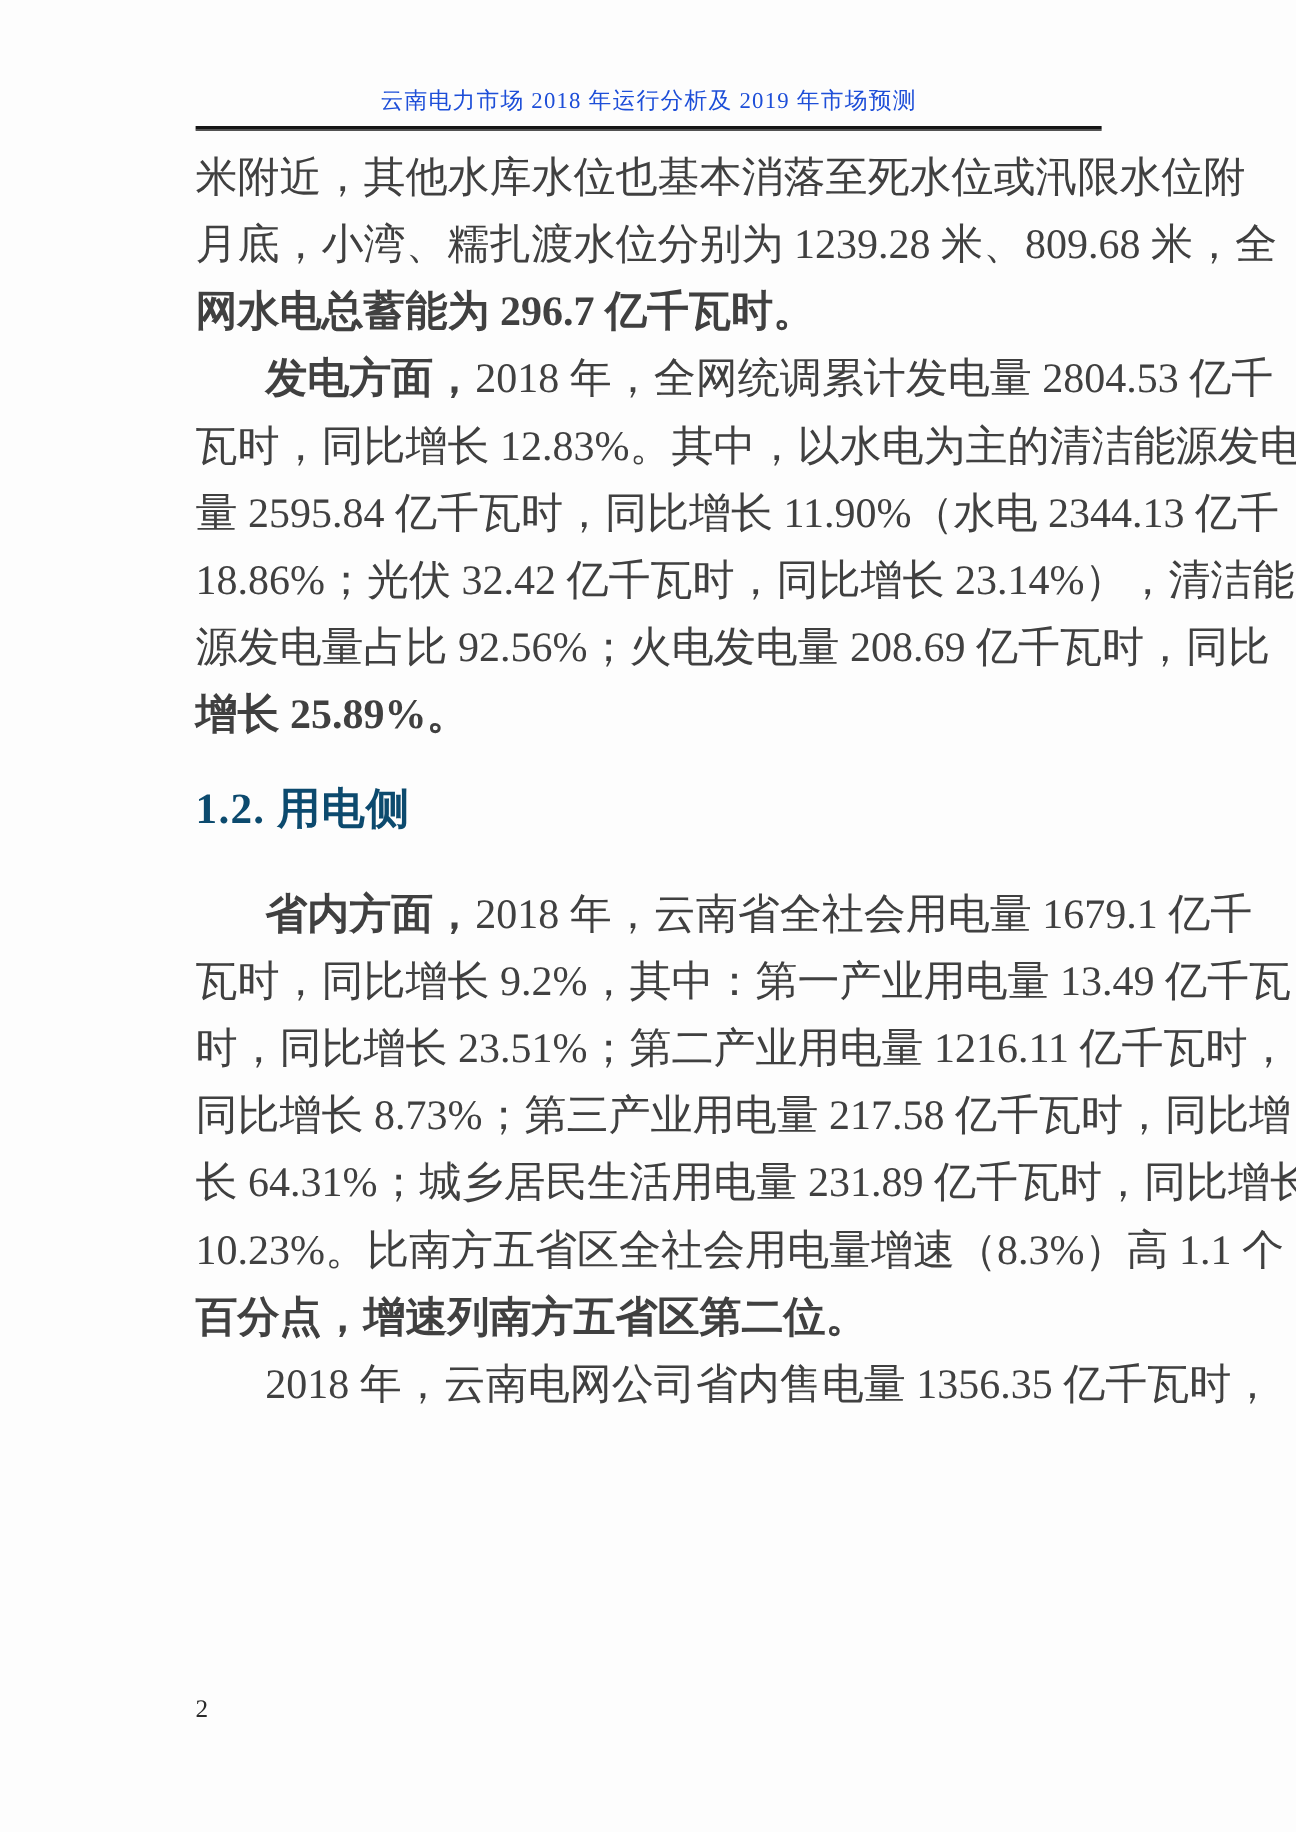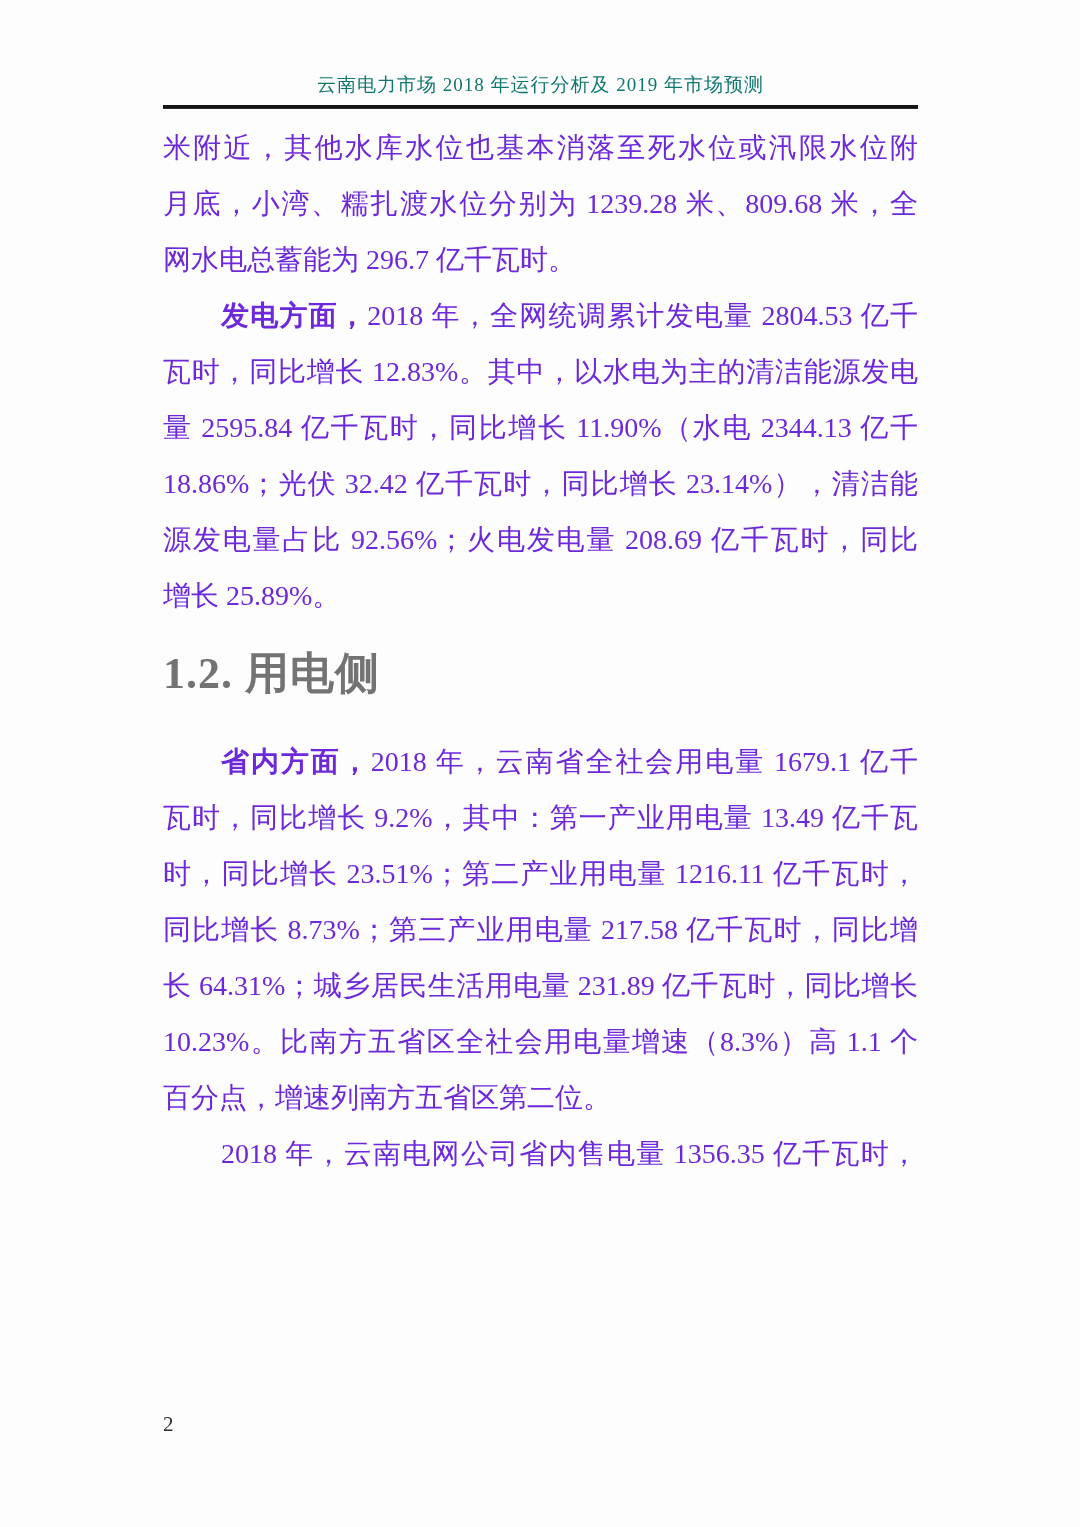--- a/index.html
+++ b/index.html
@@ -22,58 +22,59 @@
     position: absolute;
     top: 72px;
     left: 163px;
     width: 755px;
   }
   .header-title {
     text-align: center;
     font-size: 19px;
     line-height: 26px;
     letter-spacing: 1px;
-    color: #0f766e;
+    color: #1d4ed8;
   }
   .header-rule {
     margin-top: 7px;
     height: 2px;
     border-top: 3px solid #151515;
     border-bottom: 1px solid #2a2a2a;
   }
   
   .doc-body {
     position: absolute;
     top: 120px;
     left: 163px;
     width: 755px;
   }
   .line {
-    font-size: 28px;
+    font-size: 35px;
     line-height: 56px;
     height: 56px;
     white-space: nowrap;
     text-align: justify;
     text-align-last: justify;
     -moz-text-align-last: justify;
-    color: #6d28d9;
+    color: #404040;
   }
   .line.last {
     text-align-last: auto;
+    font-weight: bold;
     -moz-text-align-last: auto;
   }
   .line.indent { text-indent: 58px; }
   .lead-bold { font-weight: bold; }
   .section-heading {
-    font-size: 44px;
+    font-size: 36px;
     font-weight: bold;
     line-height: 50px;
     margin-top: 25px;
     margin-bottom: 35px;
-    color: #737373;
+    color: #0c4a6e;
     letter-spacing: 1px;
   }
   
   .footer {
     position: absolute;
     left: 163px;
     top: 1411px;
   }
   .page-number {
     font-size: 21px;

